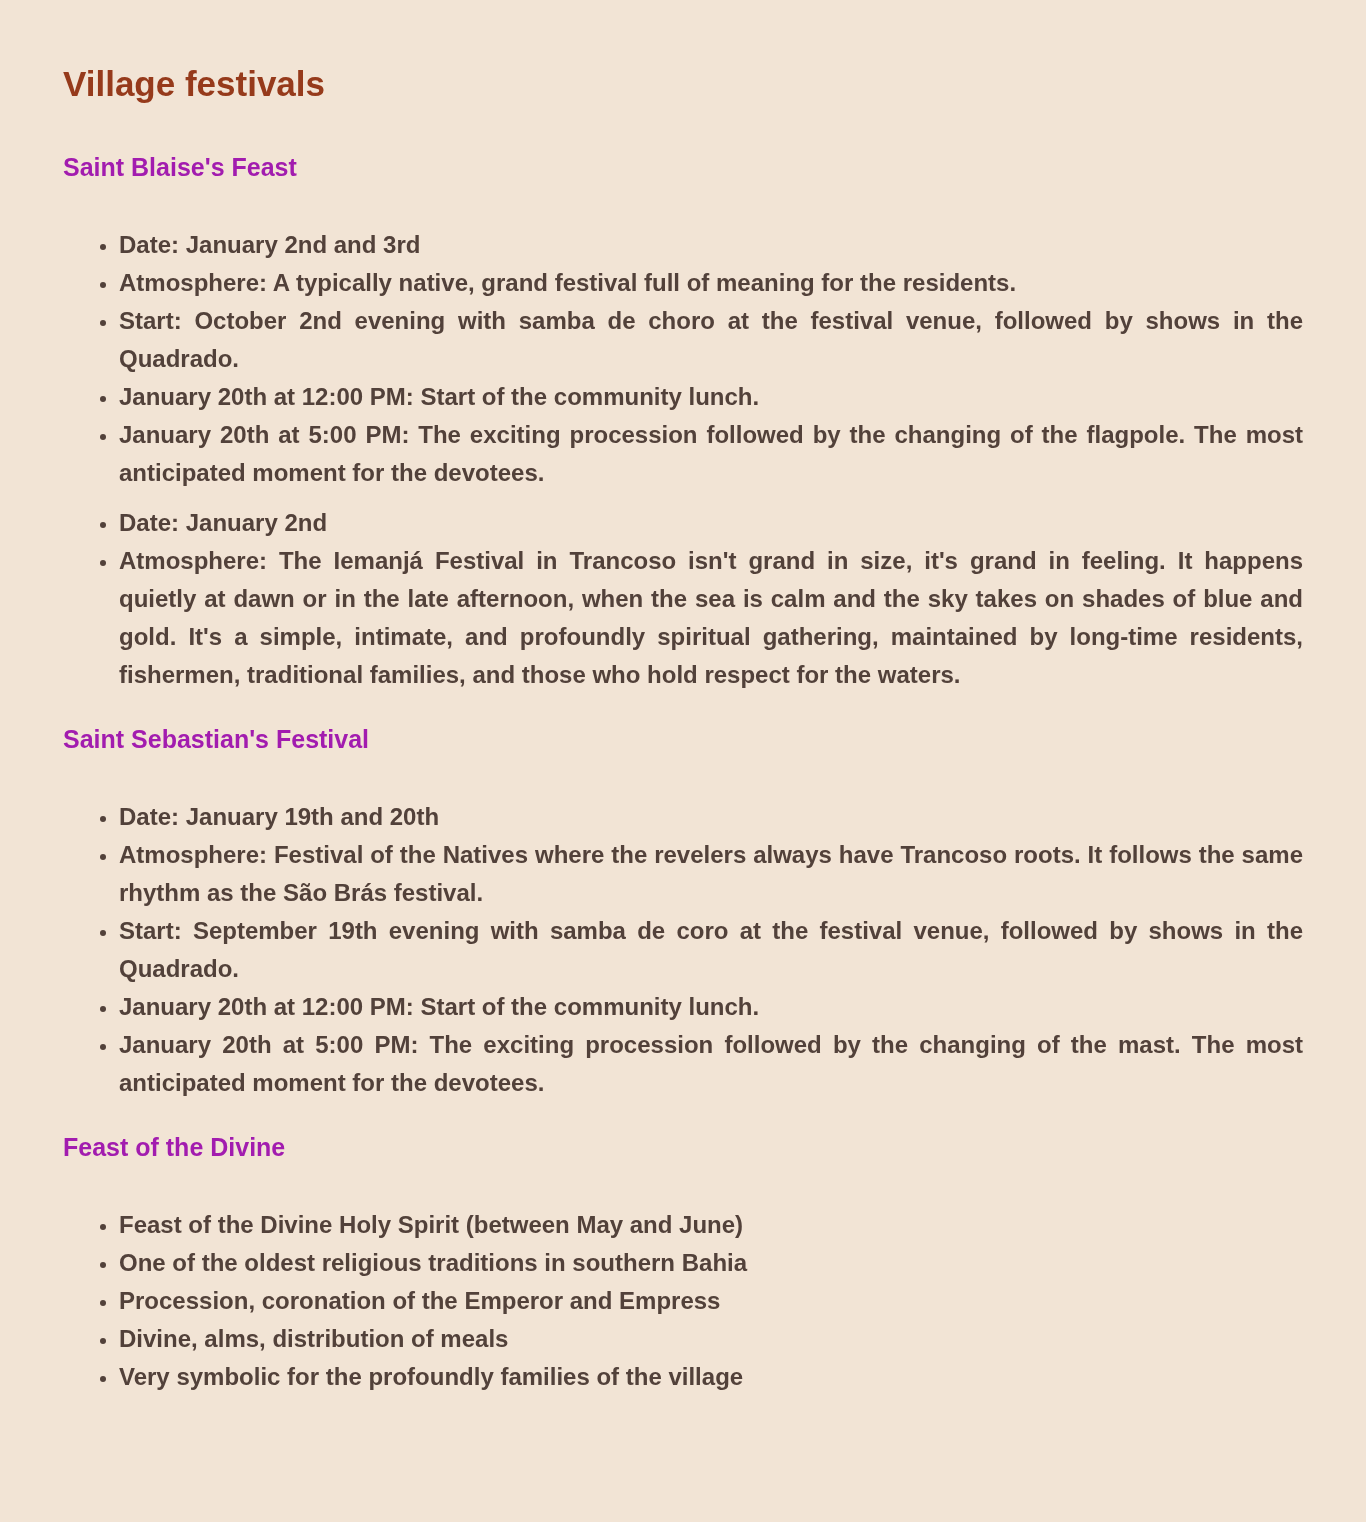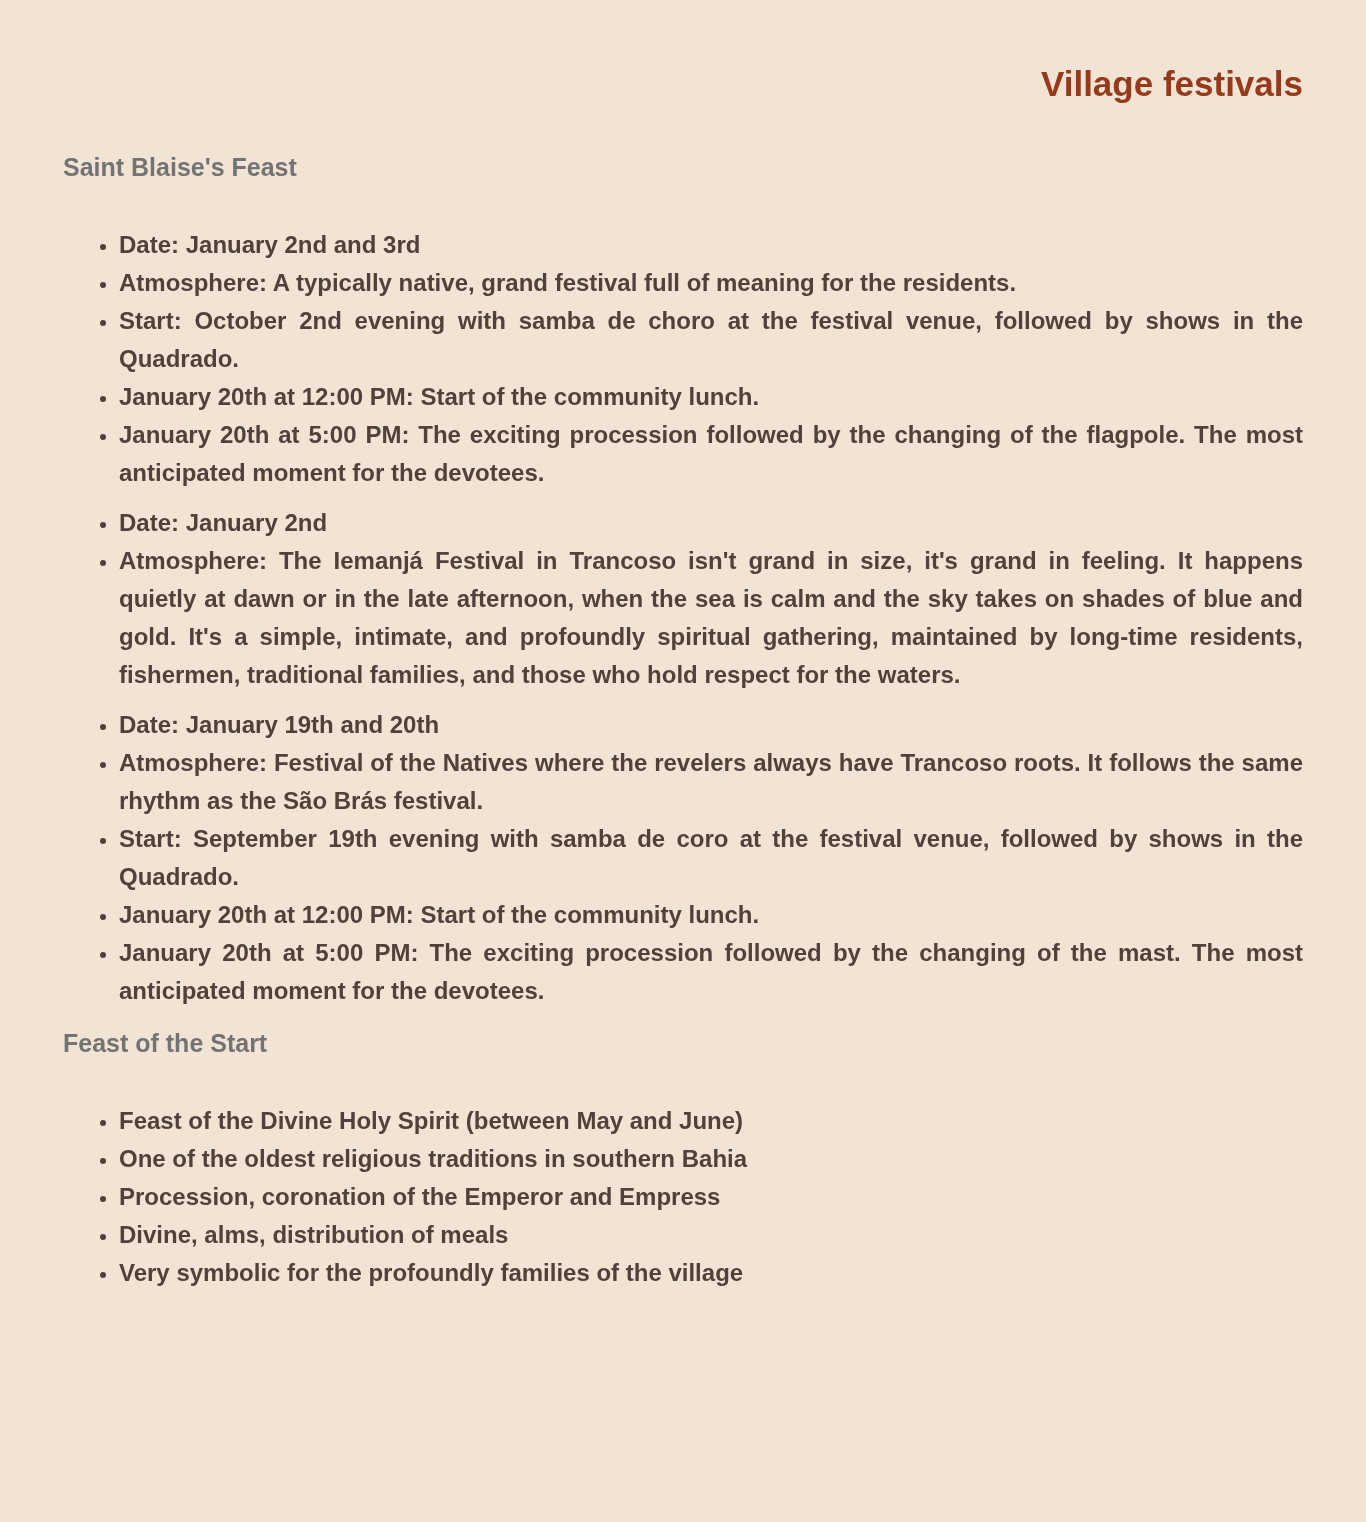--- a/index.html
+++ b/index.html
@@ -14,31 +14,31 @@
     font-family: "Liberation Sans", "DejaVu Sans", sans-serif;
     color: #52413a;
     padding: 62px 63px 50px 63px;
     overflow: hidden;
   }
 
   .page-title {
     font-size: 35px;
     line-height: 44px;
     font-weight: 700;
-    text-align: right;
+    text-align: left;
     color: #963a1b;
     margin: 0 0 44px 0;
   }
 
   .section-heading {
     font-size: 25px;
     line-height: 34px;
     font-weight: 700;
-    color: #737373;
-    margin: 16px 0 42px 0;
+    color: #a21caf;
+    margin: 28px 0 42px 0;
   }
 
   ul.festival-list {
     margin: 0 0 12px 0;
     padding-left: 56px;
     list-style-type: disc;
   }
 
   ul.festival-list li {
     font-size: 24px;
@@ -70,31 +70,32 @@
 </section>
 
 <section>
   <ul class="festival-list">
     <li>Date: January 2nd</li>
     <li>Atmosphere: The Iemanjá Festival in Trancoso isn't grand in size, it's grand in feeling. It happens quietly at dawn or in the late afternoon, when the sea is calm and the sky takes on shades of blue and gold. It's a simple, intimate, and profoundly spiritual gathering, maintained by long-time residents, fishermen, traditional families, and those who hold respect for the waters.</li>
   </ul>
 </section>
 
 <section>
+  <h3 class="section-heading">Saint Sebastian's Festival</h3>
   <ul class="festival-list">
     <li>Date: January 19th and 20th</li>
     <li>Atmosphere: Festival of the Natives where the revelers always have Trancoso roots. It follows the same rhythm as the São Brás festival.</li>
     <li>Start: September 19th evening with samba de coro at the festival venue, followed by shows in the Quadrado.</li>
     <li>January 20th at 12:00 PM: Start of the community lunch.</li>
     <li>January 20th at 5:00 PM: The exciting procession followed by the changing of the mast. The most anticipated moment for the devotees.</li>
   </ul>
 </section>
 
 <section>
-  <h3 class="section-heading">Feast of the Start</h3>
+  <h3 class="section-heading">Feast of the Divine</h3>
   <ul class="festival-list">
     <li>Feast of the Divine Holy Spirit (between May and June)</li>
     <li>One of the oldest religious traditions in southern Bahia</li>
     <li>Procession, coronation of the Emperor and Empress</li>
     <li>Divine, alms, distribution of meals</li>
     <li>Very symbolic for the profoundly families of the village</li>
   </ul>
 </section>
 
 </body></html>

